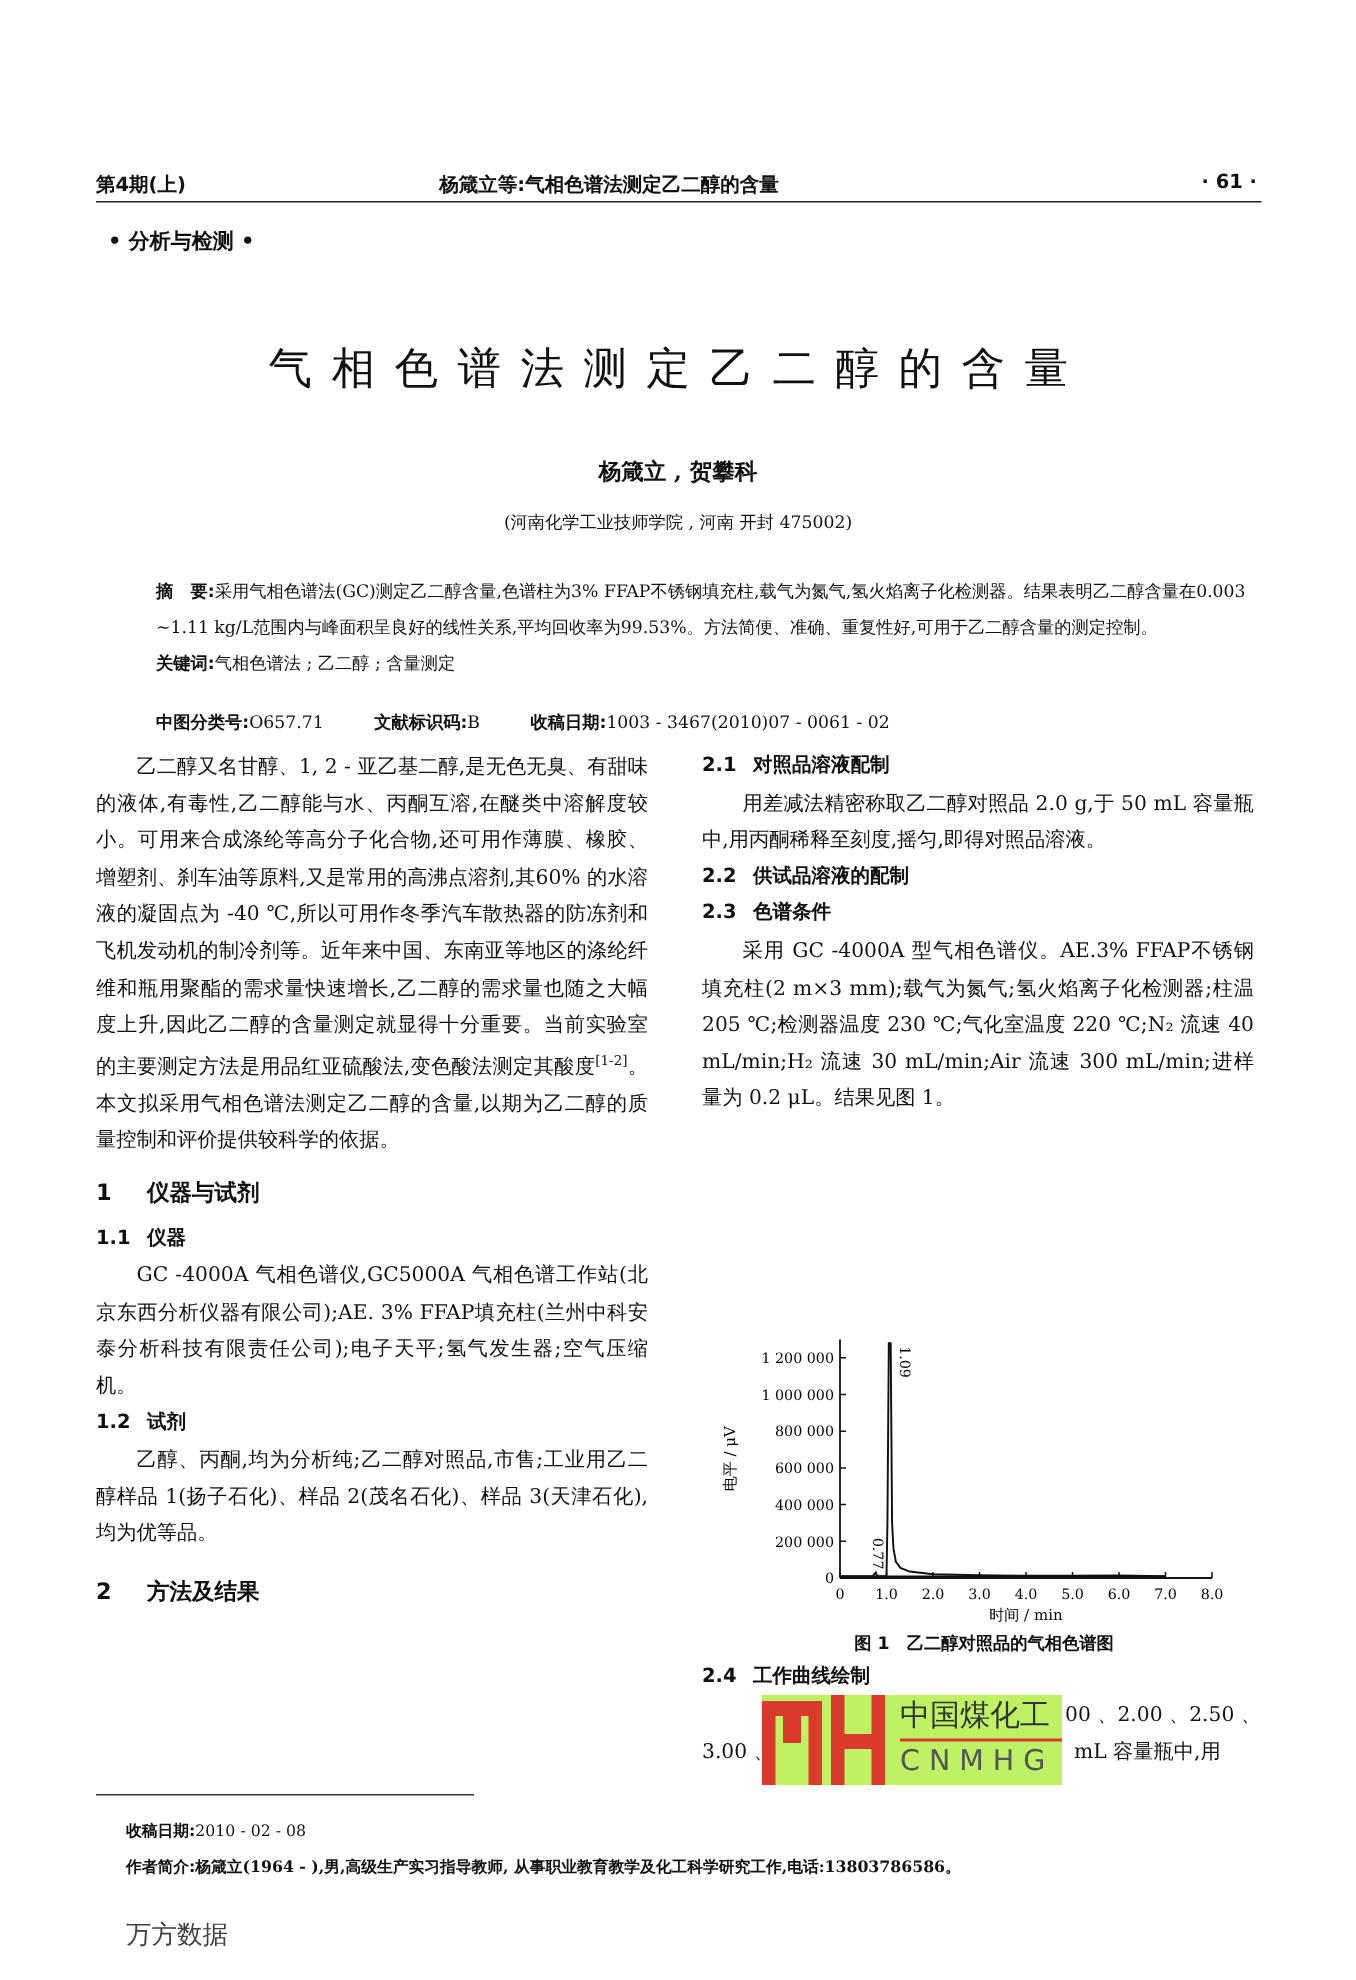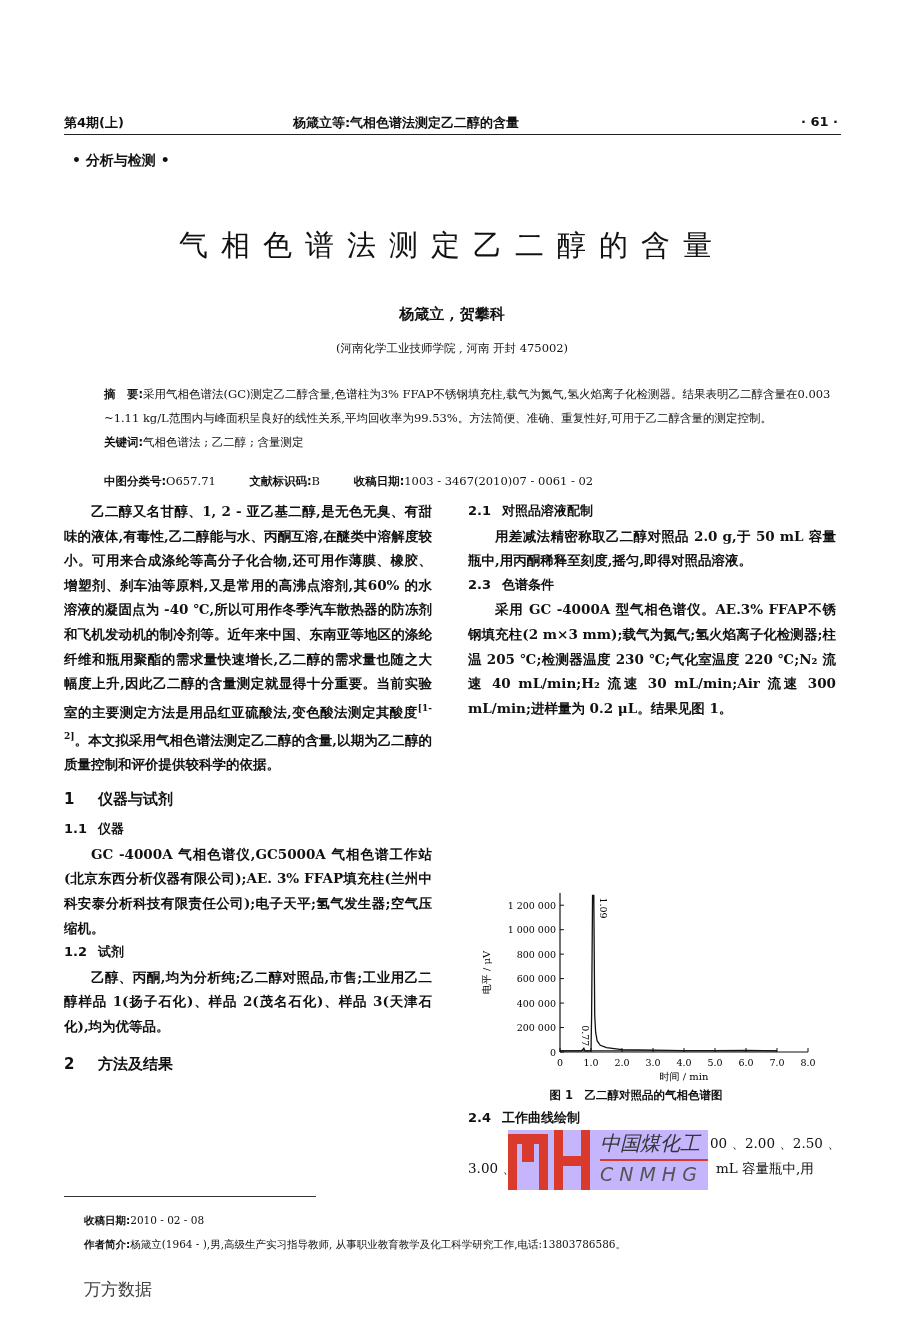--- a/index.html
+++ b/index.html
@@ -10,34 +10,34 @@
   .section-tag { left:72px; top:152px; font-size:14px; font-weight:bold; font-family:"DejaVu Sans", sans-serif; }
   .title { left:0; width:904px; top:226px; text-align:center; font-size:29px; letter-spacing:13px; font-family:"DejaVu Sans", sans-serif; }
   .authors { left:0; width:904px; top:305px; text-align:center; font-size:15px; font-weight:bold; }
   .affil { left:0; width:904px; top:341px; text-align:center; font-size:11.5px; }
   .abstract { left:104px; top:382px; width:730px; font-size:11.5px; line-height:24px; }
   .abstract b { font-family:"DejaVu Sans", sans-serif;text-align:center; }
   .meta { left:104px; top:474px; font-size:11.5px; }
   .meta span { margin-right:30px; }
   .meta b { font-family:"DejaVu Sans", sans-serif; }
   .col { font-size:13.5px; line-height:24.6px; text-align:justify; }
-  .col p { margin:0; text-indent:2em;font-weight:bold; }
+  .col p { margin:0; text-indent:2em; }
   .col h2 { margin:10px 0 6px 0; font-size:15px; font-family:"DejaVu Sans", sans-serif; font-weight:bold; }
   .col h3 { margin:0; font-size:13px; font-family:"DejaVu Sans", sans-serif; font-weight:bold; line-height:24.6px; }
   .col h3 .num, .col h2 .num { display:inline-block; width:34px; }
   .left { left:64px; top:499px; width:368px; }
   .right { left:468px; top:499px; width:368px; }
   .fig { left:478px; top:887px; width:340px; height:220px; }
   .fig svg text { font-family:"DejaVu Serif", serif; }
-  .caption { left:452px; top:1088px; width:368px; text-align:center; font-size:11.5px; font-weight:bold; font-family:"DejaVu Sans", sans-serif; }
+  .caption { left:472px; top:1088px; width:368px; text-align:center; font-size:11.5px; font-weight:bold; font-family:"DejaVu Sans", sans-serif; }
   .foot-rule { left:64px; top:1196px; width:252px; border-top:1px solid #333; }
   .foot { left:84px; font-size:10.5px; }
   .foot b { font-family:"DejaVu Sans", sans-serif;margin-top:14px; }
   .wanfang { left:84px; top:1278px; font-size:17px; font-family:"DejaVu Sans", sans-serif; color:#404040; }
-  .wm { left:510px; top:1130px; width:200px; height:60px; background:#c4b5fd;font-style:italic; }
+  .wm { left:510px; top:1130px; width:200px; height:60px; background:#bef264; }
   .wm-logo { position:absolute; left:0; top:0; width:82px; height:60px; }
   .wm-cn { position:absolute; left:92px; top:0; font-family:"DejaVu Sans", sans-serif; font-size:20px; color:#333; }
   .wm-line { position:absolute; left:92px; top:29px; width:108px; border-top:2px solid #d93a2b; }
   .wm-en { position:absolute; left:92px; top:33px; font-family:"DejaVu Sans", sans-serif; font-size:19px; letter-spacing:6px; color:#555; }
 </style>
 </head>
 <body>
 
 <div class="abs hdr" style="left:64px;">第4期(上)</div>
 <div class="abs hdr" style="left:0;width:812px;text-align:center;">杨箴立等:气相色谱法测定乙二醇的含量</div>
@@ -66,20 +66,21 @@
   <h3><span class="num">1.1</span><span>仪器</span></h3>
   <p>GC -4000A 气相色谱仪,GC5000A 气相色谱工作站(北京东西分析仪器有限公司);AE. 3% FFAP填充柱(兰州中科安泰分析科技有限责任公司);电子天平;氢气发生器;空气压缩机。</p>
   <h3><span class="num">1.2</span><span>试剂</span></h3>
   <p>乙醇、丙酮,均为分析纯;乙二醇对照品,市售;工业用乙二醇样品 1(扬子石化)、样品 2(茂名石化)、样品 3(天津石化),均为优等品。</p>
   <h2 style="margin-top:14px"><span class="num">2</span><span>方法及结果</span></h2>
 </div>
 
 <div class="abs col right">
   <h3><span class="num">2.1</span><span>对照品溶液配制</span></h3>
   <p>用差减法精密称取乙二醇对照品 2.0 g,于 50 mL 容量瓶中,用丙酮稀释至刻度,摇匀,即得对照品溶液。</p>
+  <h3><span class="num">2.2</span><span>供试品溶液的配制</span></h3>
   <h3><span class="num">2.3</span><span>色谱条件</span></h3>
   <p>采用 GC -4000A 型气相色谱仪。AE.3% FFAP不锈钢填充柱(2 m×3 mm);载气为氮气;氢火焰离子化检测器;柱温 205 ℃;检测器温度 230 ℃;气化室温度 220 ℃;N₂ 流速 40 mL/min;H₂ 流速 30 mL/min;Air 流速 300 mL/min;进样量为 0.2 μL。结果见图 1。</p>
 </div>
 
 <div class="abs fig">
   <svg id="chart" width="340" height="200" viewBox="0 0 340 200">
       <line x1="82" y1="6" x2="82" y2="165" stroke="#111" stroke-width="1.2"></line>
       <line x1="82" y1="165" x2="330" y2="165" stroke="#111" stroke-width="1.2"></line>
       <line x1="82" y1="165" x2="86" y2="165" stroke="#111" stroke-width="1"></line>
       <text x="78" y="168.5" font-size="9.5" text-anchor="end">0</text>
@@ -142,15 +143,15 @@
       <rect x="46" y="26" width="36" height="10"></rect>
     </g>
   </svg>
   <div class="wm-cn">中国煤化工</div>
   <div class="wm-line"></div>
   <div class="wm-en">CNMHG</div>
 </div>
 
 <div class="abs foot-rule"></div>
 <div class="abs foot" style="top:1214px;"><b>收稿日期:</b><span>2010 - 02 - 08</span></div>
-<div class="abs foot" style="top:1238px;"><b>作者简介:</b><span>杨箴立(1964 - ),男,高级生产实习指导教师, 从事职业教育教学及化工科学研究工作,电话:13803786586。</span></div>
+<div class="abs foot" style="top:1238px;font-weight:bold;"><b>作者简介:</b><span>杨箴立(1964 - ),男,高级生产实习指导教师, 从事职业教育教学及化工科学研究工作,电话:13803786586。</span></div>
 
 <div class="abs wanfang">万方数据</div>
 
 </body></html>

